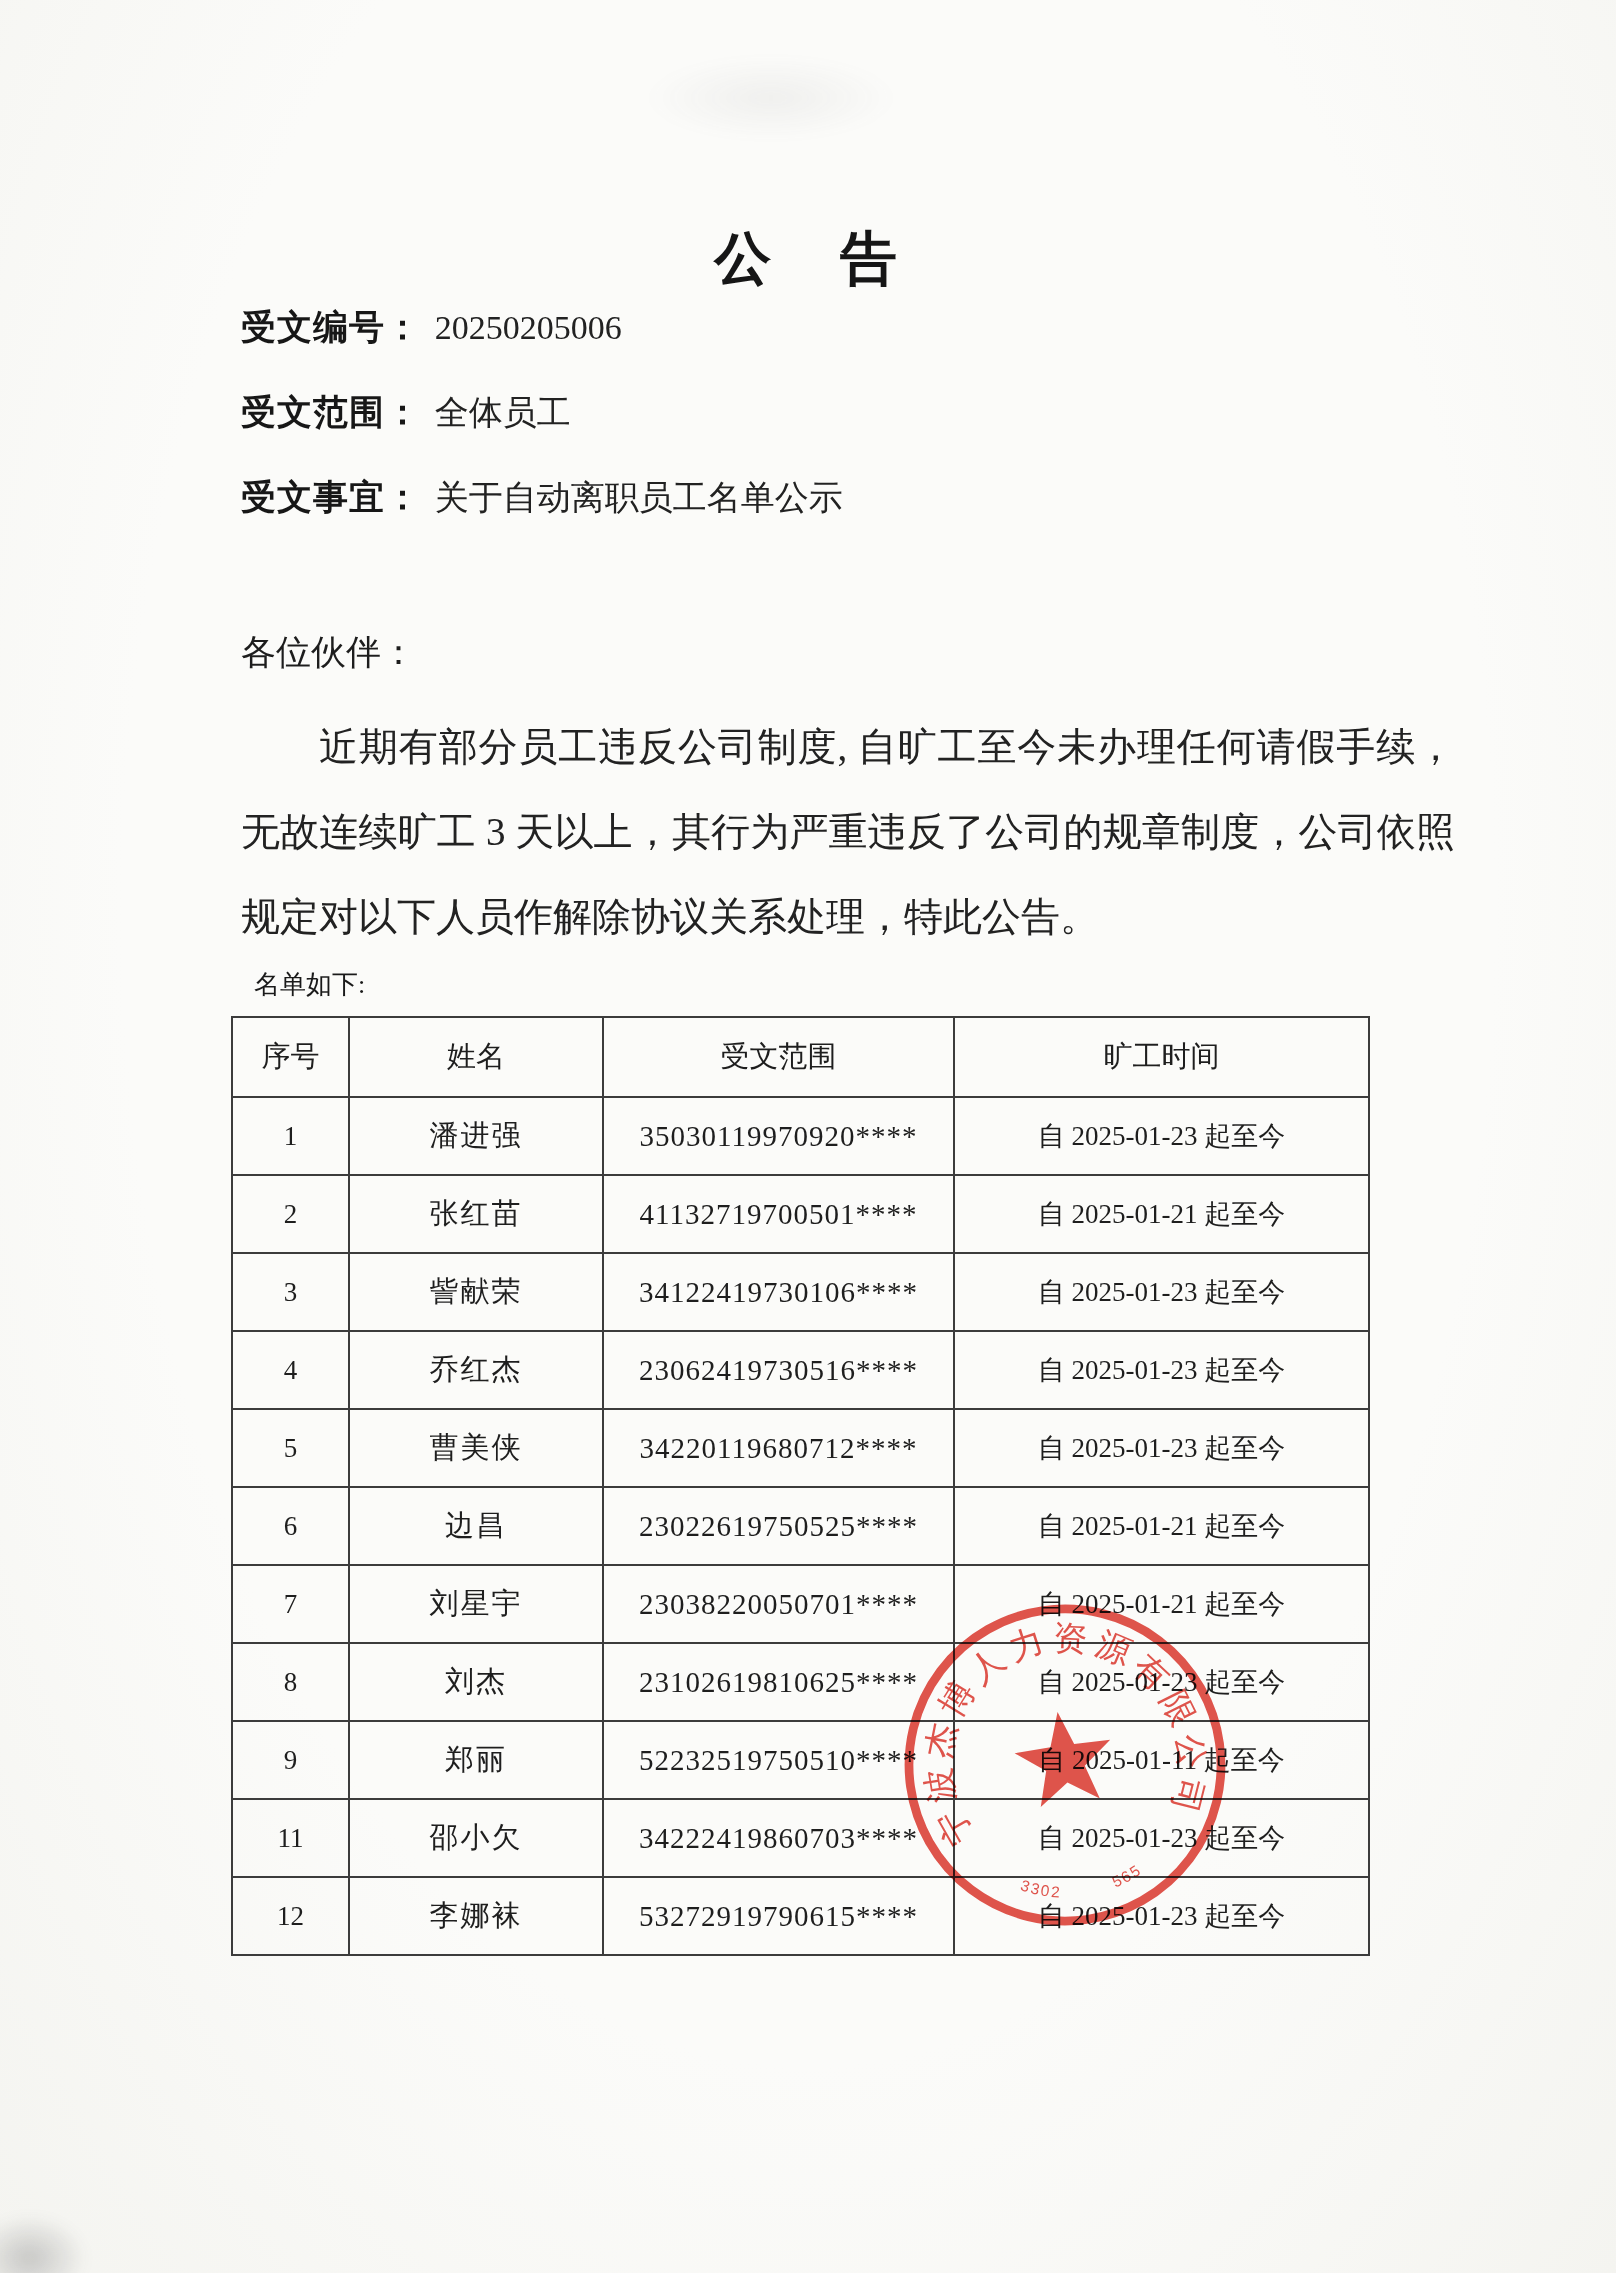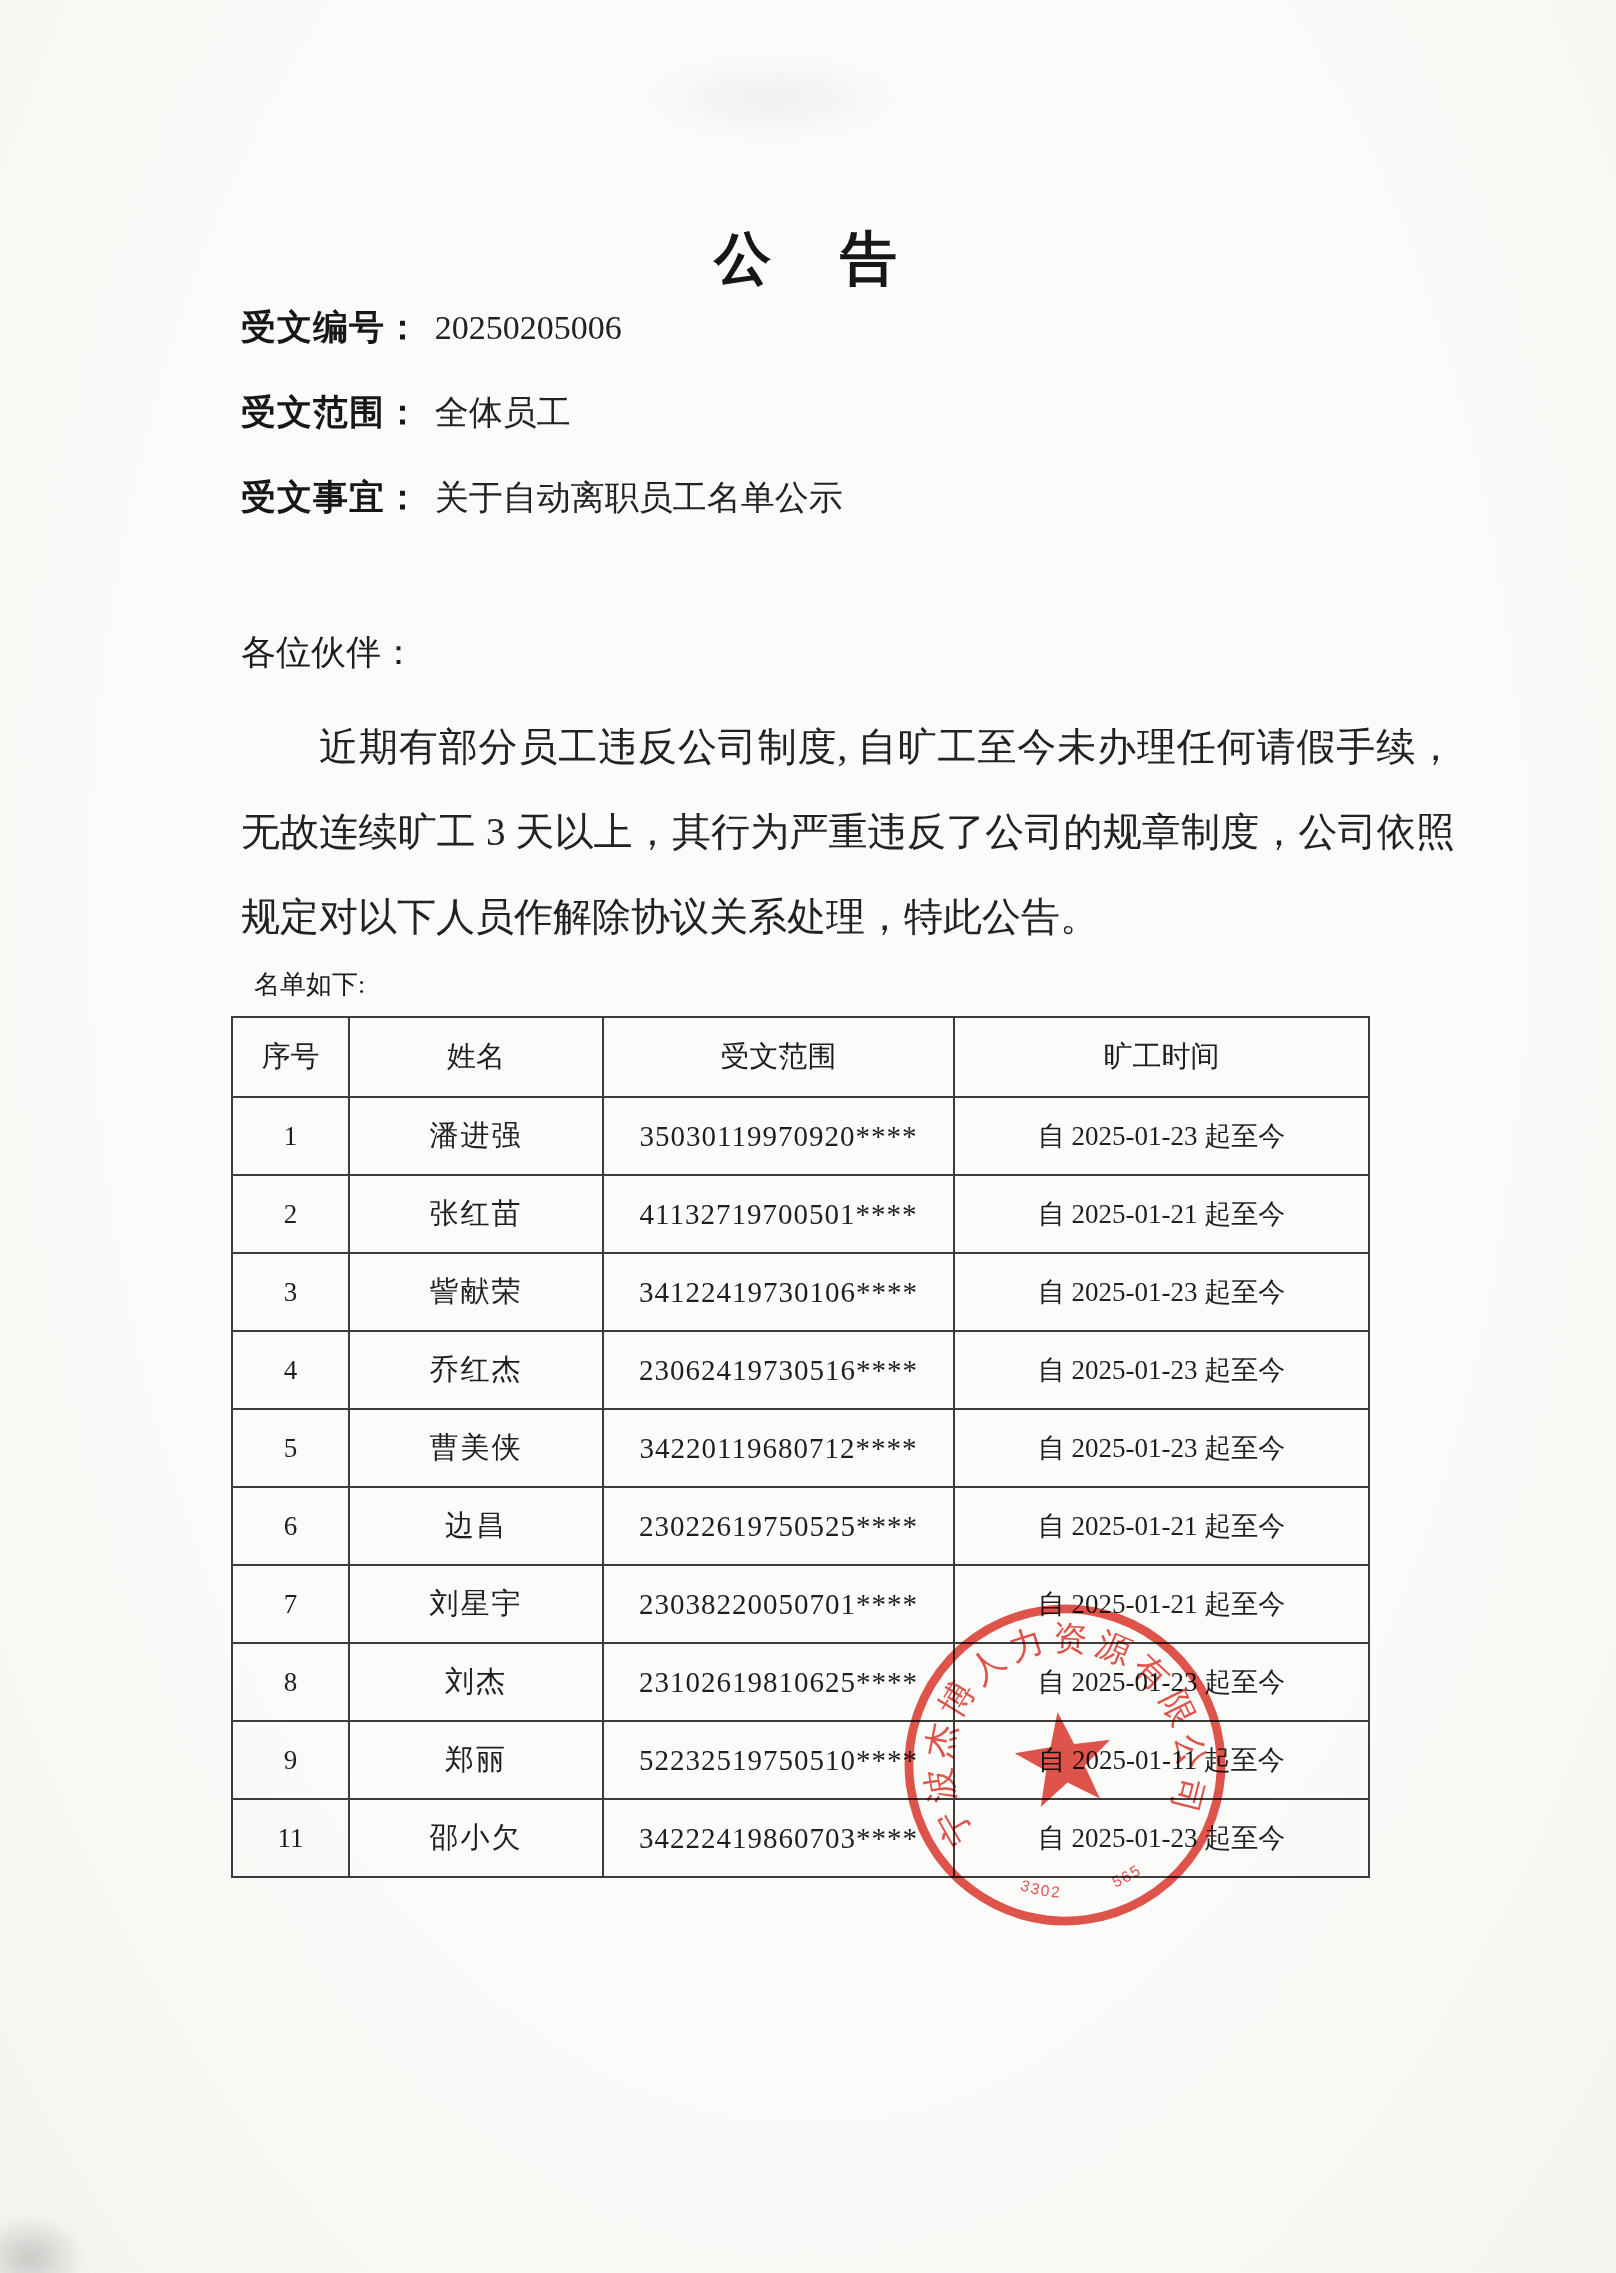--- a/index.html
+++ b/index.html
@@ -199,20 +199,26 @@
         <tr>
           <td class="col-index">9</td>
           <td class="col-name">郑丽</td>
           <td class="col-id">52232519750510****</td>
           <td class="col-time">自 2025-01-11 起至今</td>
         </tr>
         <tr>
           <td class="col-index">11</td>
           <td class="col-name">邵小欠</td>
           <td class="col-id">34222419860703****</td>
+          <td class="col-time">自 2025-01-23 起至今</td>
+        </tr>
+        <tr>
+          <td class="col-index">12</td>
+          <td class="col-name">李娜袜</td>
+          <td class="col-id">53272919790615****</td>
           <td class="col-time">自 2025-01-23 起至今</td>
         </tr>
       </tbody>
   </table>
 
   <div class="seal">
     <svg viewBox="0 0 400 400" xmlns="http://www.w3.org/2000/svg">
       <defs>
         <path id="seal-top-arc" d="M 97.8 259 A 118 118 0 1 1 302.2 259"></path>
         <path id="seal-bottom-arc" d="M 136.2 320.1 A 136 136 0 0 0 263.8 320.1"></path>

